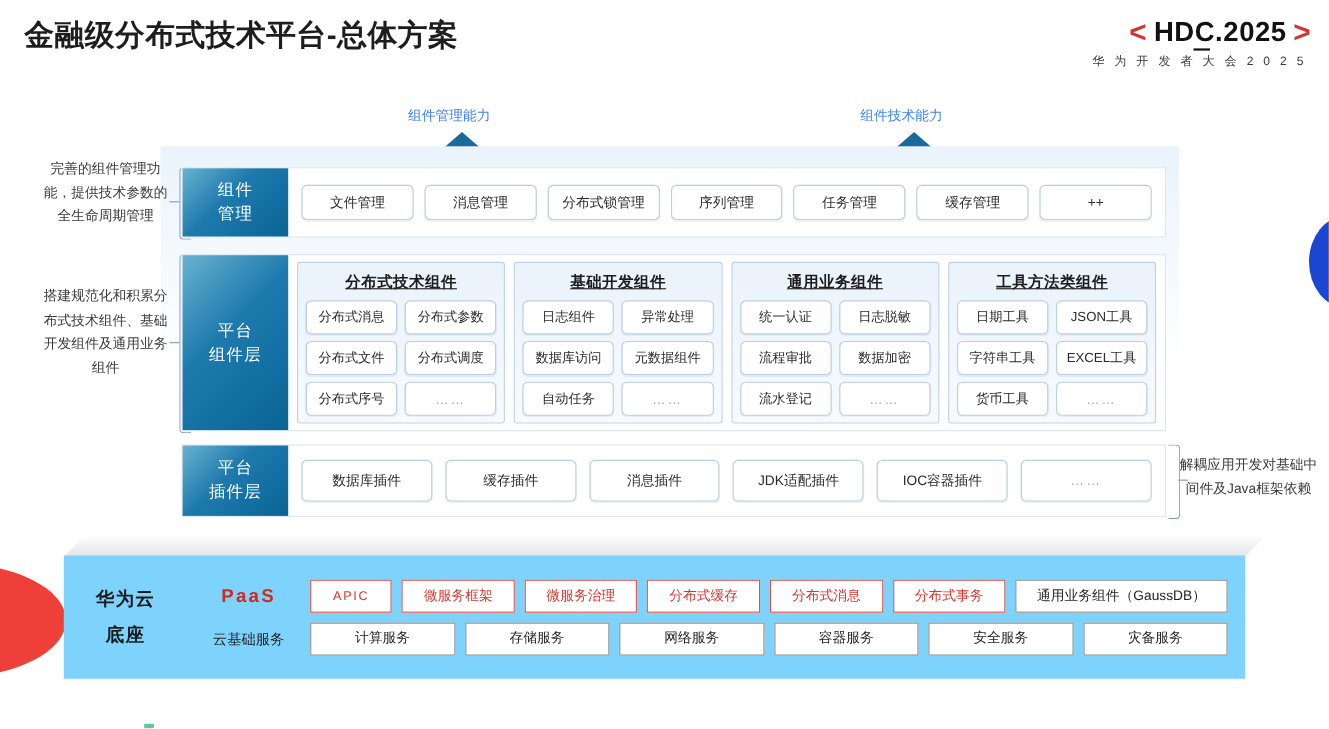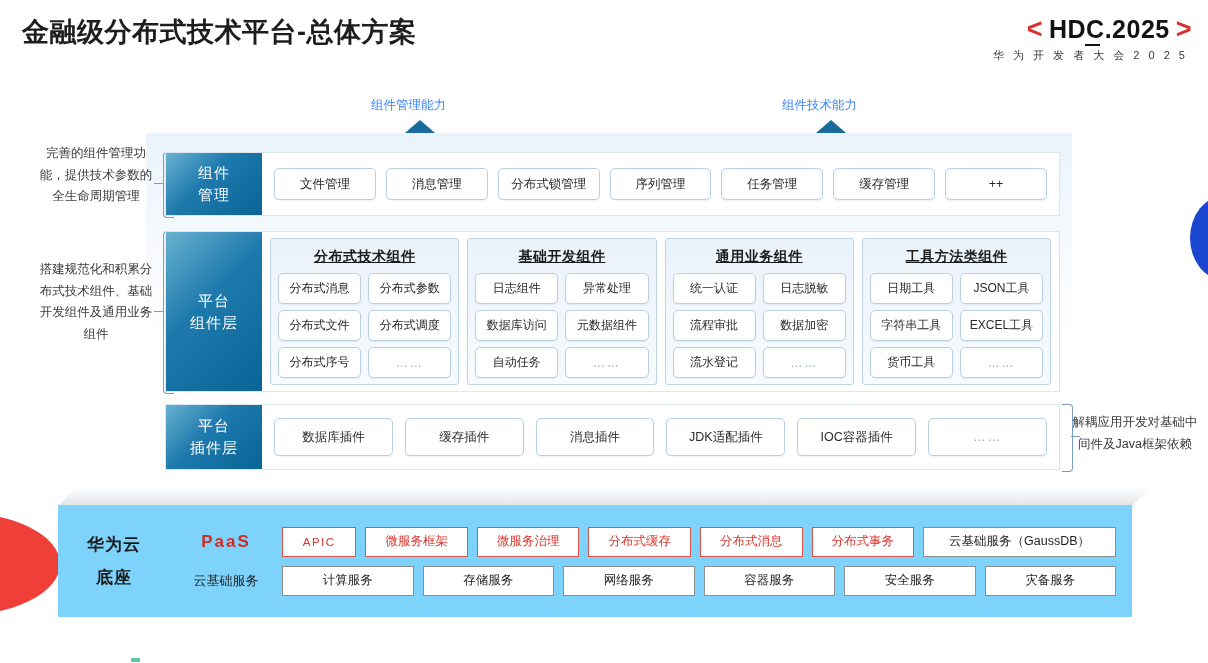--- a/index.html
+++ b/index.html
@@ -319,21 +319,21 @@
       <div class="base-rows">
         <div class="base-row">
           <div class="base-rowlabel paas">PaaS</div>
           <div class="base-chips" id="paas-chips">
               <div class="bchip red apic" style="flex: 0.72 1 0px;">APIC</div>
               <div class="bchip red">微服务框架</div>
               <div class="bchip red">微服务治理</div>
               <div class="bchip red">分布式缓存</div>
               <div class="bchip red">分布式消息</div>
               <div class="bchip red">分布式事务</div>
-              <div class="bchip dark" style="flex: 1.9 1 0px;">云基础服务（GaussDB）</div>
+              <div class="bchip dark" style="flex: 1.9 1 0px;">通用业务组件（GaussDB）</div>
             </div>
         </div>
         <div class="base-row">
           <div class="base-rowlabel cloud">云基础服务</div>
           <div class="base-chips" id="cloud-chips">
               <div class="bchip dark">计算服务</div>
               <div class="bchip dark">存储服务</div>
               <div class="bchip dark">网络服务</div>
               <div class="bchip dark">容器服务</div>
               <div class="bchip dark">安全服务</div>

